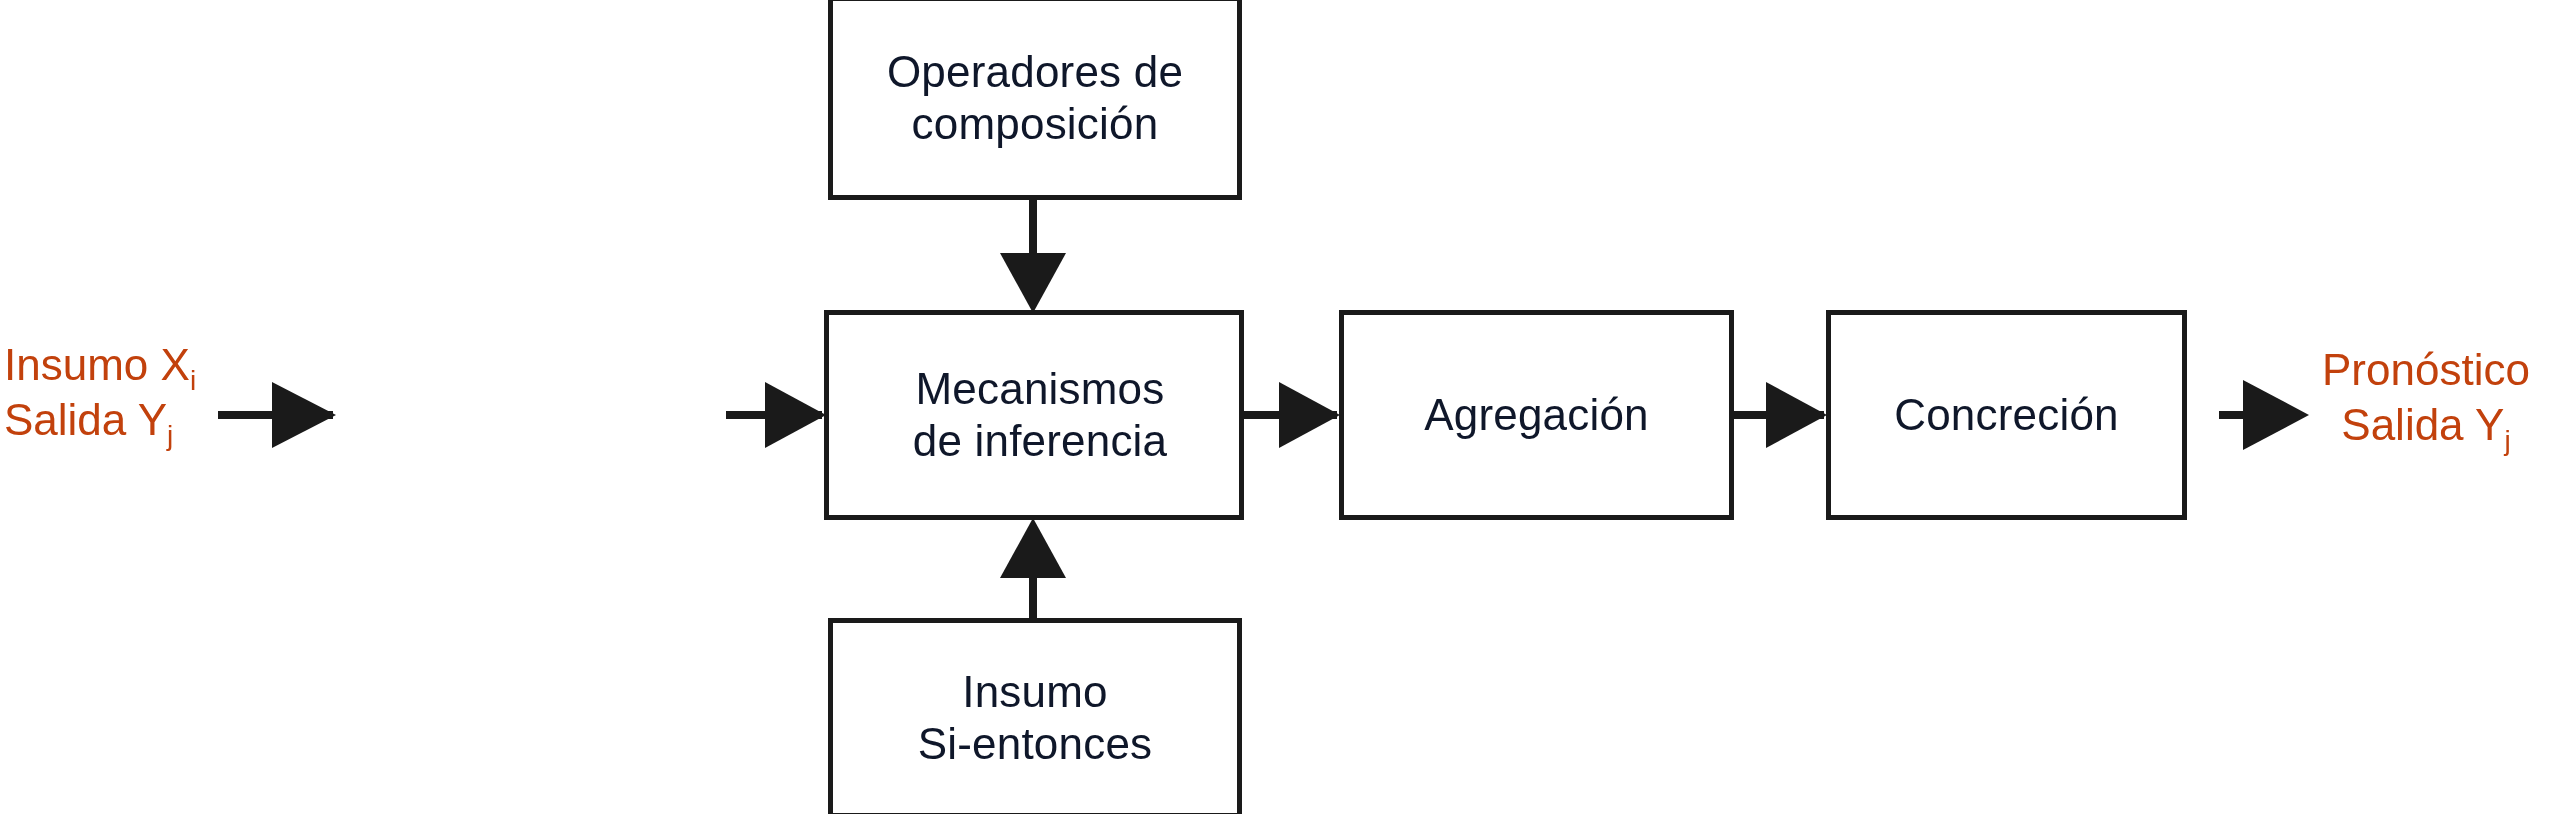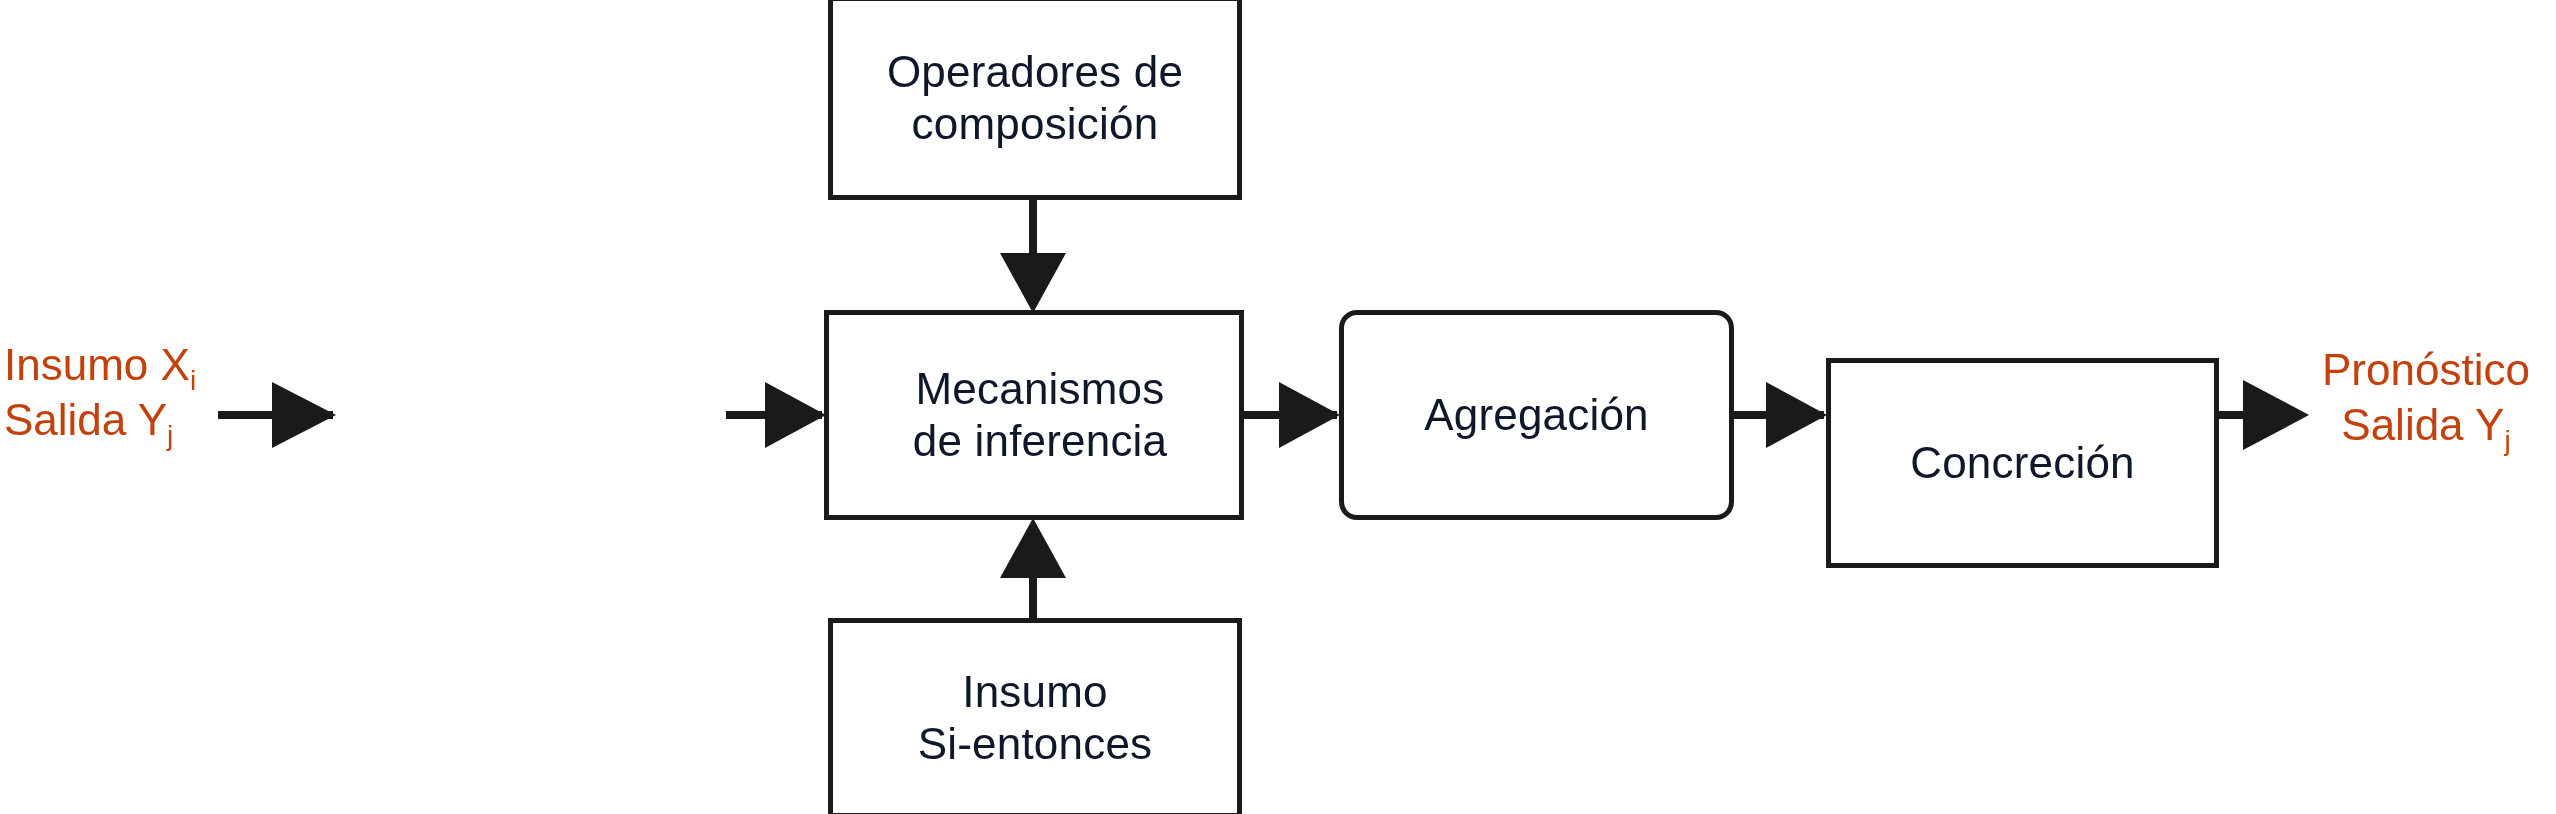--- a/index.html
+++ b/index.html
@@ -56,22 +56,22 @@
   }
   .lbl-line { display: block; }
   #label-input  { left: 4px;    top: 337px; text-align: left; }
   #label-output { left: 2322px; top: 342px; text-align: center; }
 
   
   #node-operadores   { left: 828px;  top: -4px;  width: 414px; height: 204px; }
   #node-reglas       { left: 828px;  top: 618px; width: 414px; height: 200px; }
   #node-parametrizacion { left: 336px;  top: 310px; width: 390px; height: 210px; }
   #node-mecanismos      { left: 824px;  top: 310px; width: 420px; height: 210px; padding-left: 12px; }
-  #node-agregacion      { left: 1339px; top: 310px; width: 395px; height: 210px; border-radius: 18px; }
-  #node-concrecion      { left: 1826px; top: 310px; width: 393px; height: 210px; margin-top: 48px; }
+  #node-agregacion      { left: 1339px; top: 310px; width: 395px; height: 210px; }
+  #node-concrecion      { left: 1826px; top: 310px; width: 361px; height: 210px; }
 </style>
 </head>
 <body>
 
 <div id="canvas">
 
   <svg class="layer" viewBox="0 0 2556 814" xmlns="http://www.w3.org/2000/svg">
     <defs>
       <marker id="arrowR" markerWidth="10" markerHeight="10" refX="9.4" refY="5" orient="auto" markerUnits="userSpaceOnUse">
         <path d="M0,0 L10,5 L0,10 z" fill="#1a1a1a"></path>

